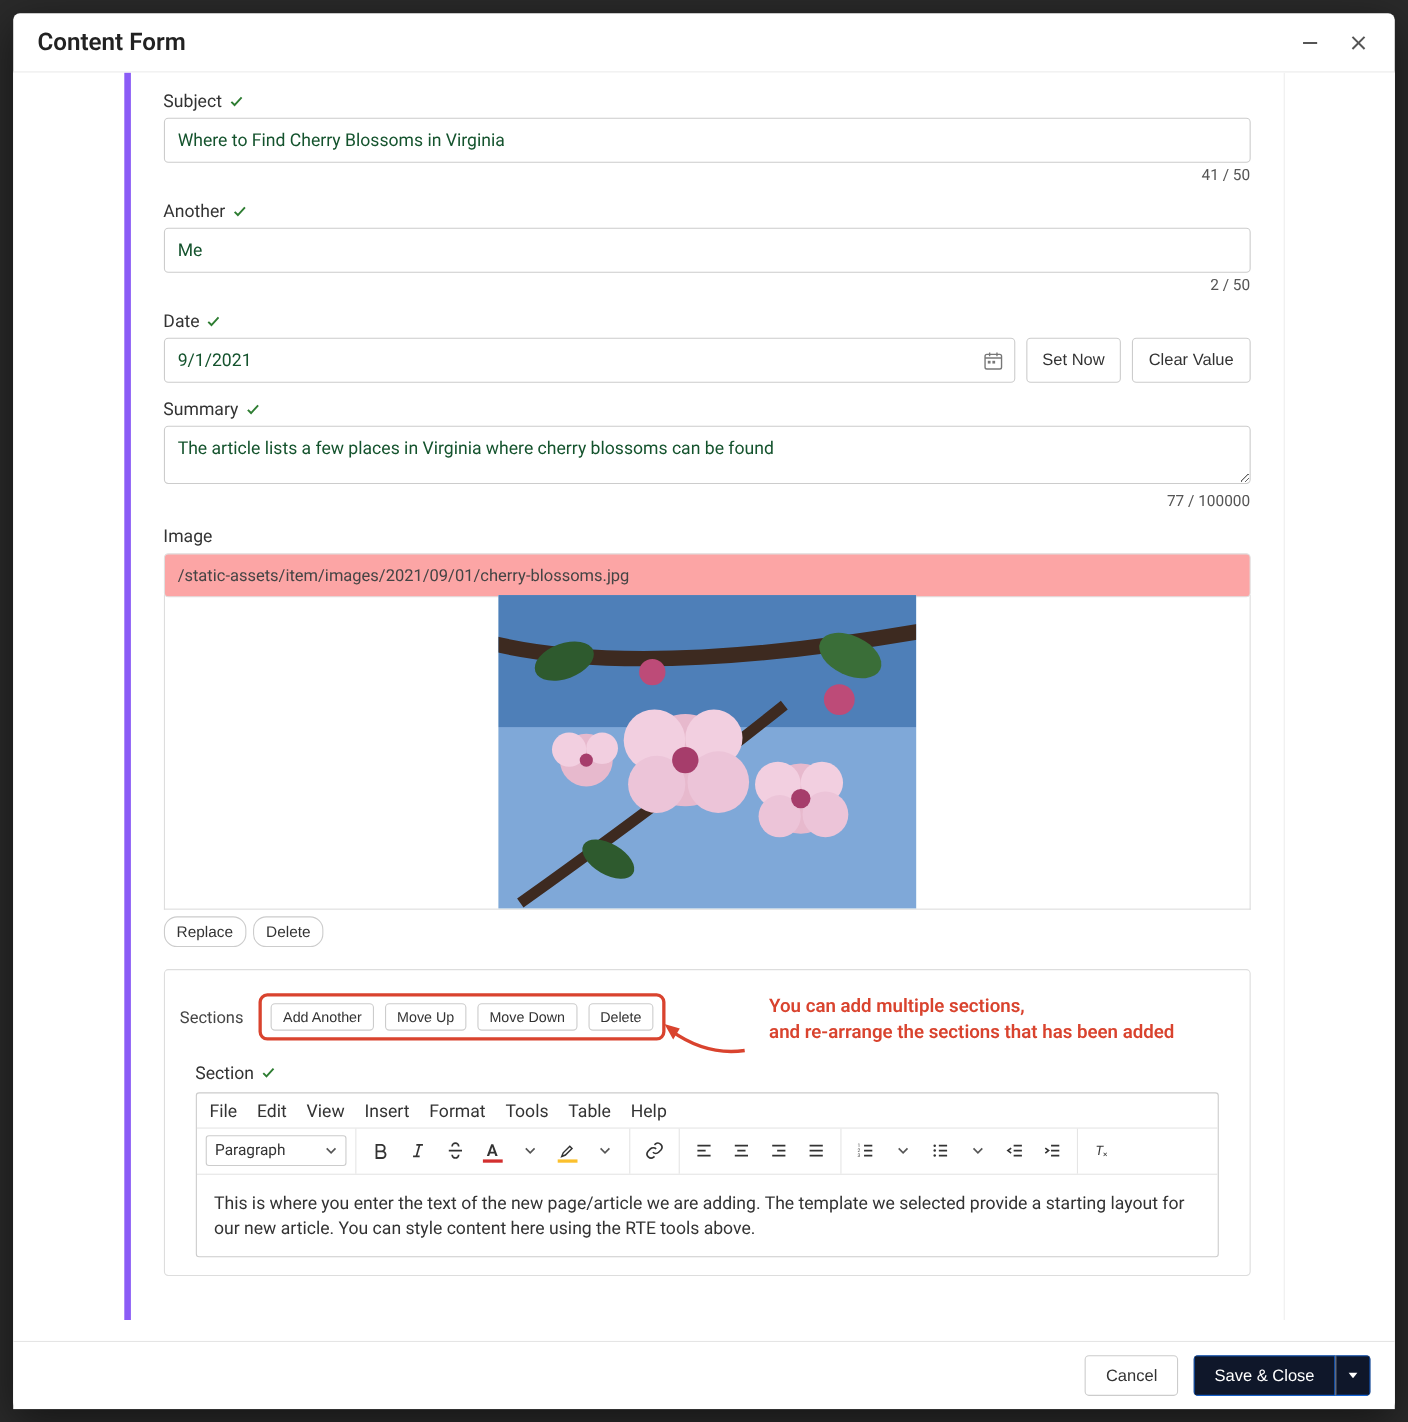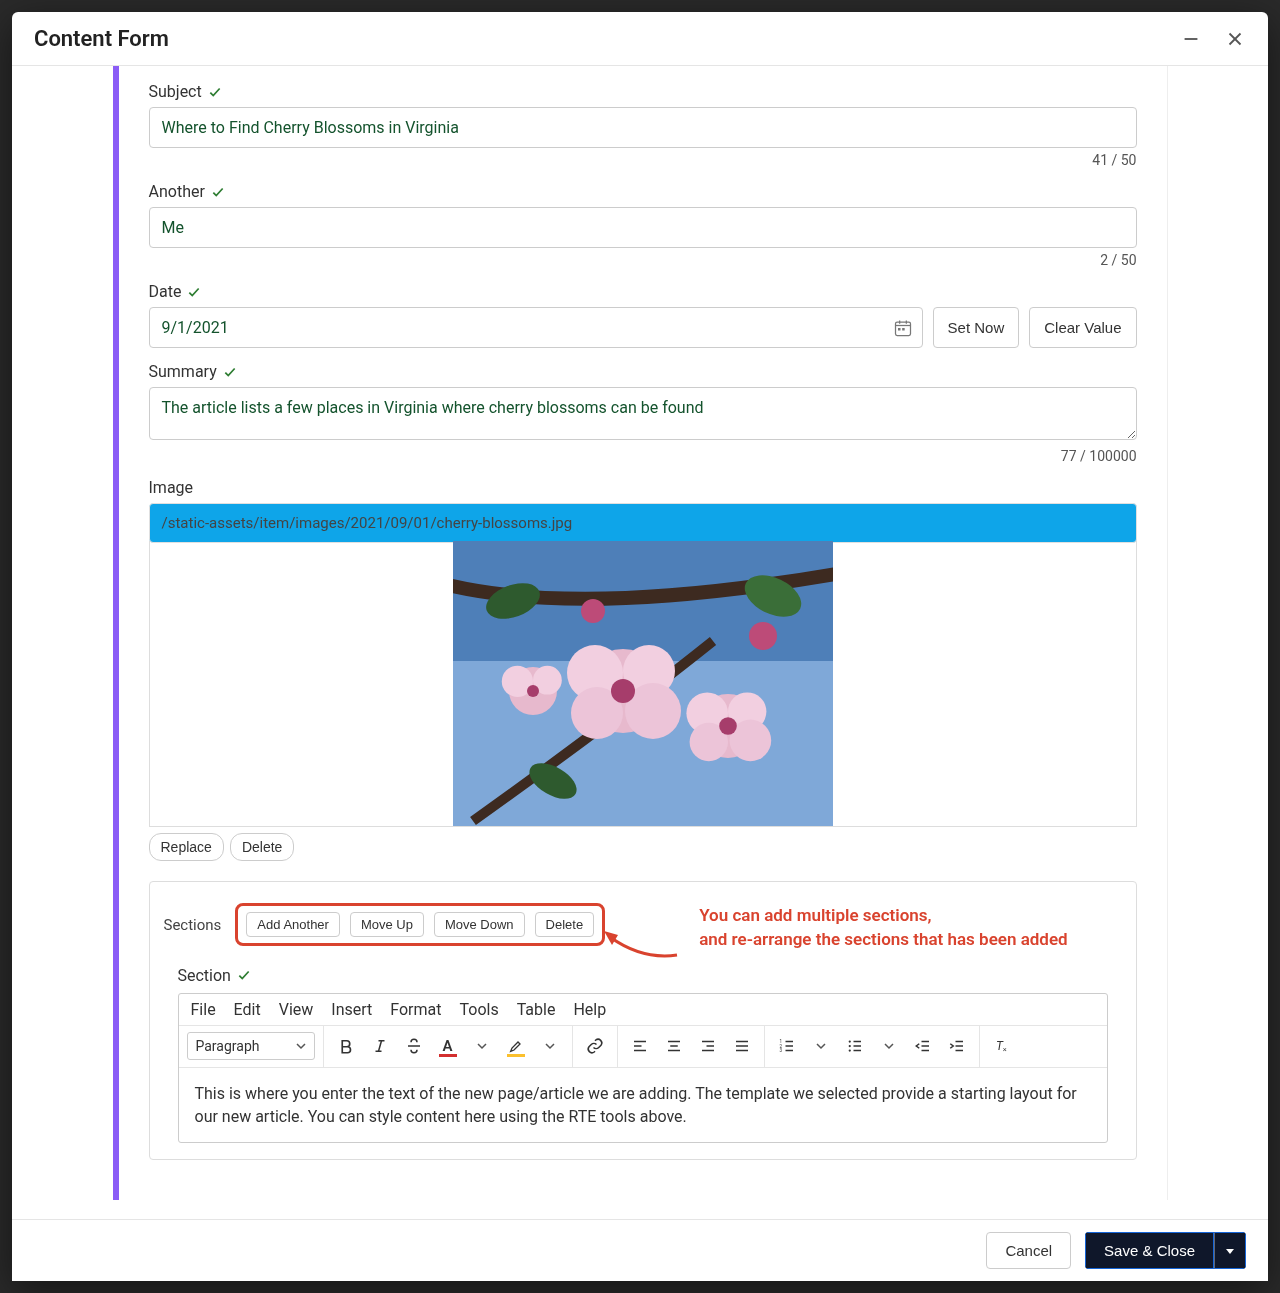--- a/index.html
+++ b/index.html
@@ -96,21 +96,21 @@
     border-radius: 4px;
     font-size: 15px;
     color: #333;
     cursor: pointer;
     white-space: nowrap;
   }
   .btn.small { padding: 5px 11px; font-size: 14px; border-radius: 12px; }
   .btn.xsmall { padding: 4px 10px; font-size: 13px; }
   .image-path {
     width: 100%;
-    background: #0ea5e9;
+    background: #fca5a5;
     border: 1px solid #e0e0e0;
     border-radius: 4px;
     padding: 10px 12px;
     font-size: 15px;
     color: #444;
   }
   .image-preview-box {
     width: 100%;
     border: 1px solid #ddd;
     border-top: none;

